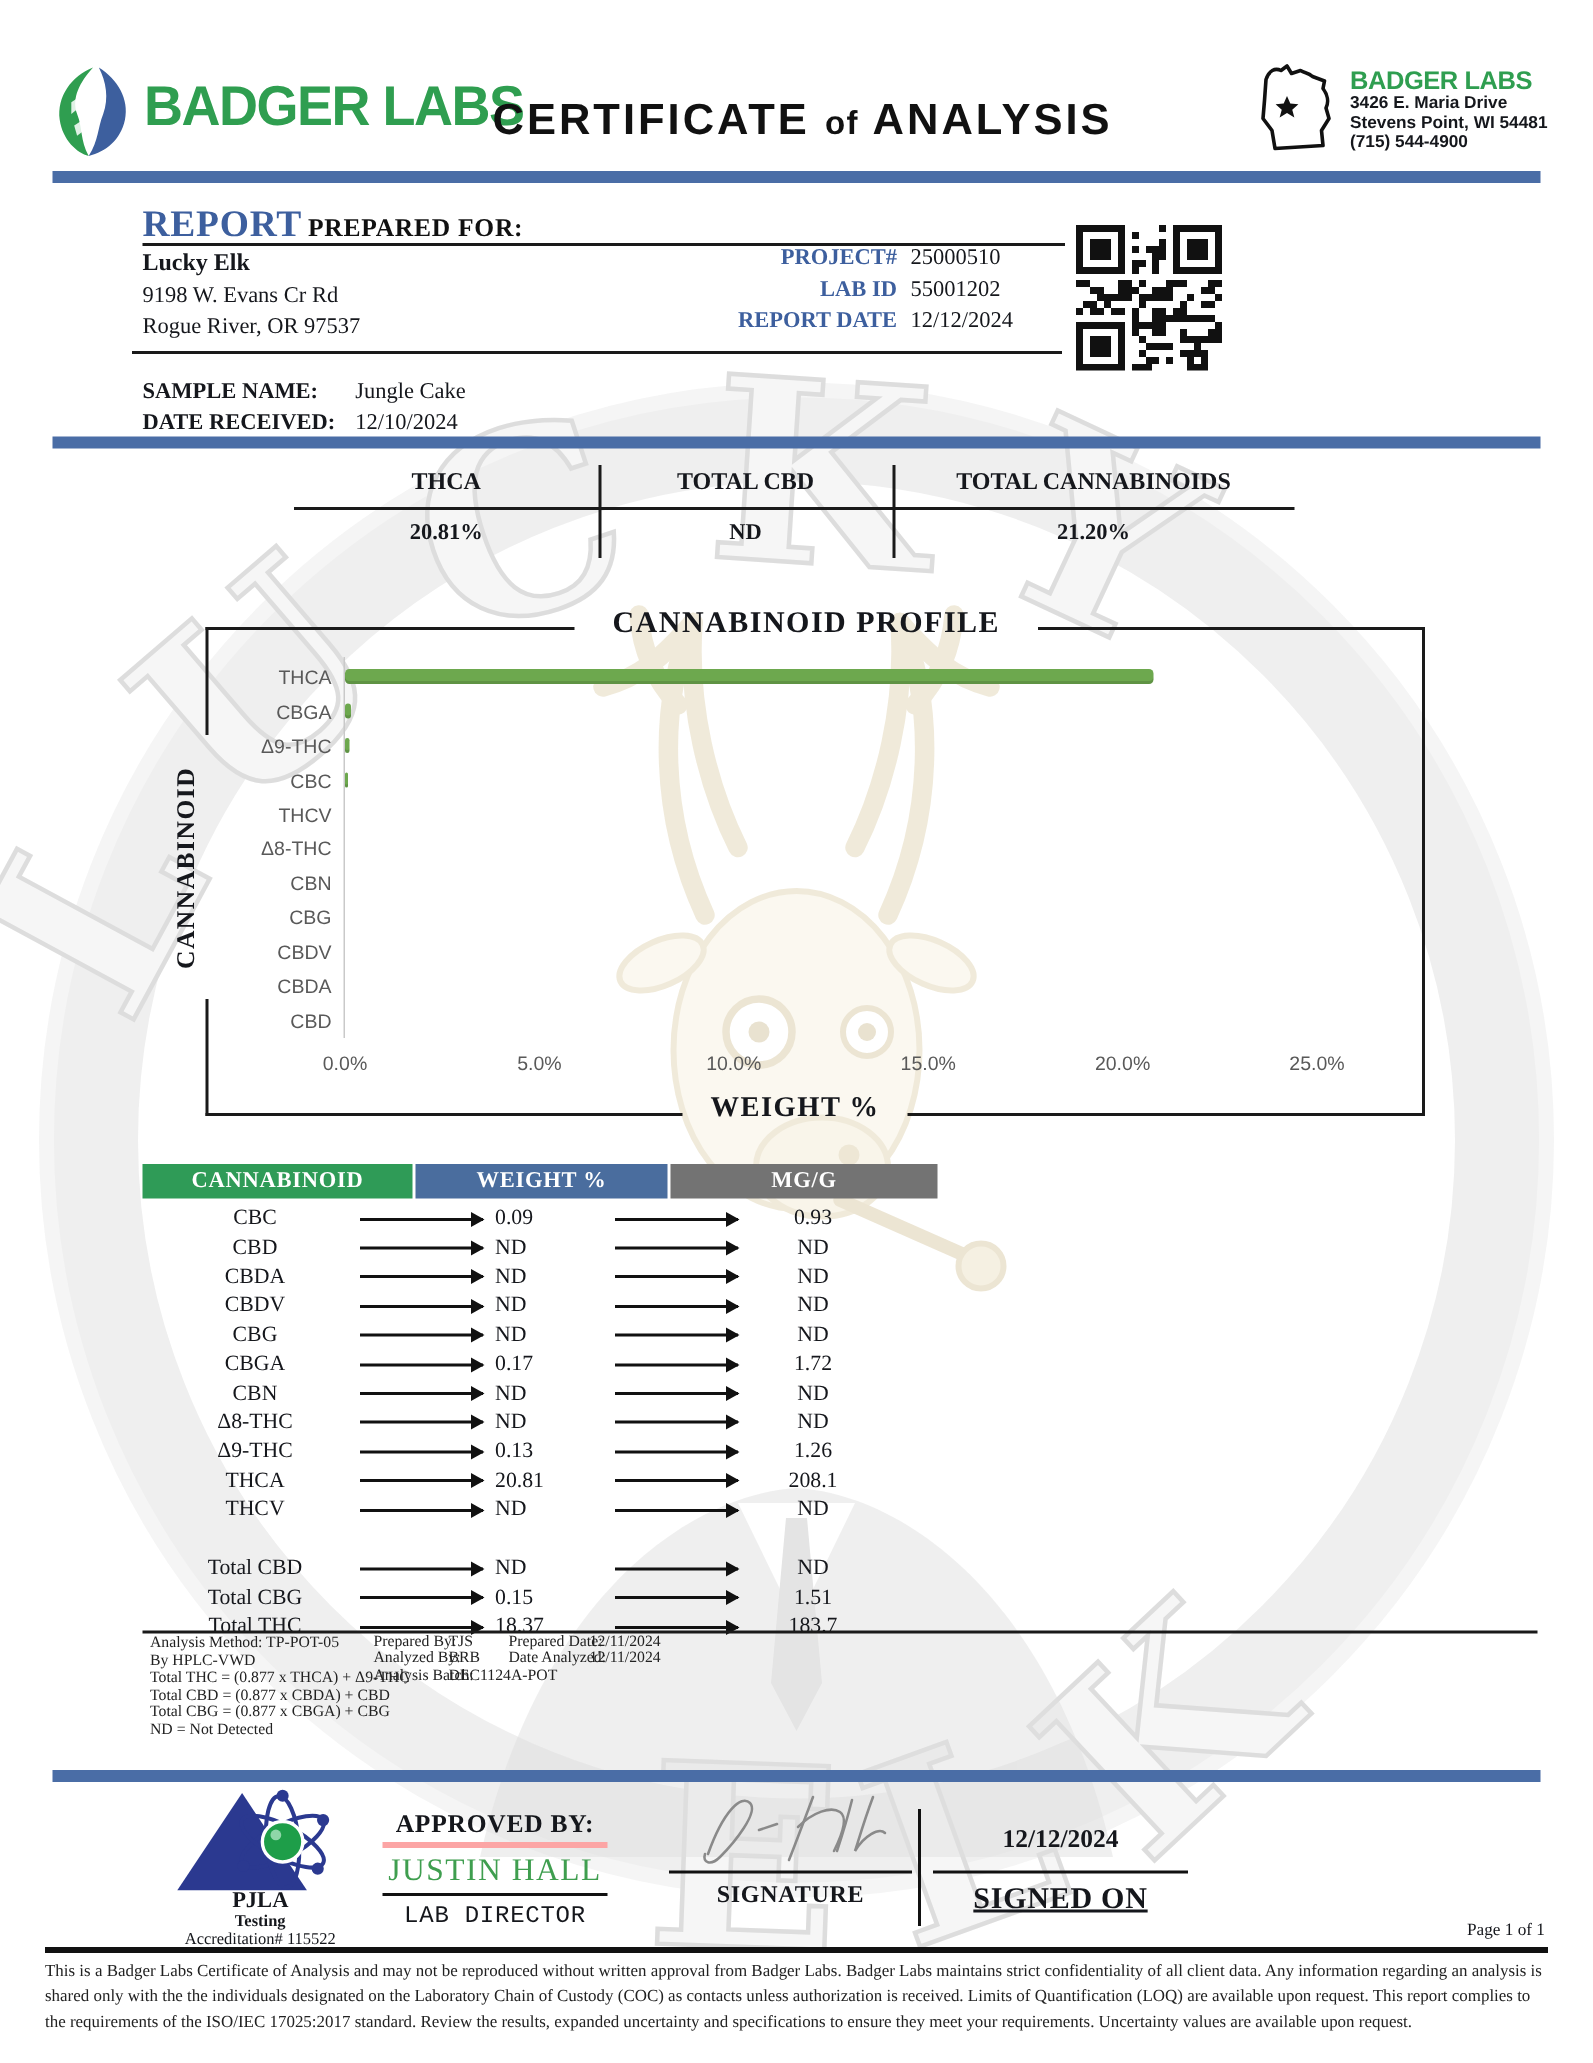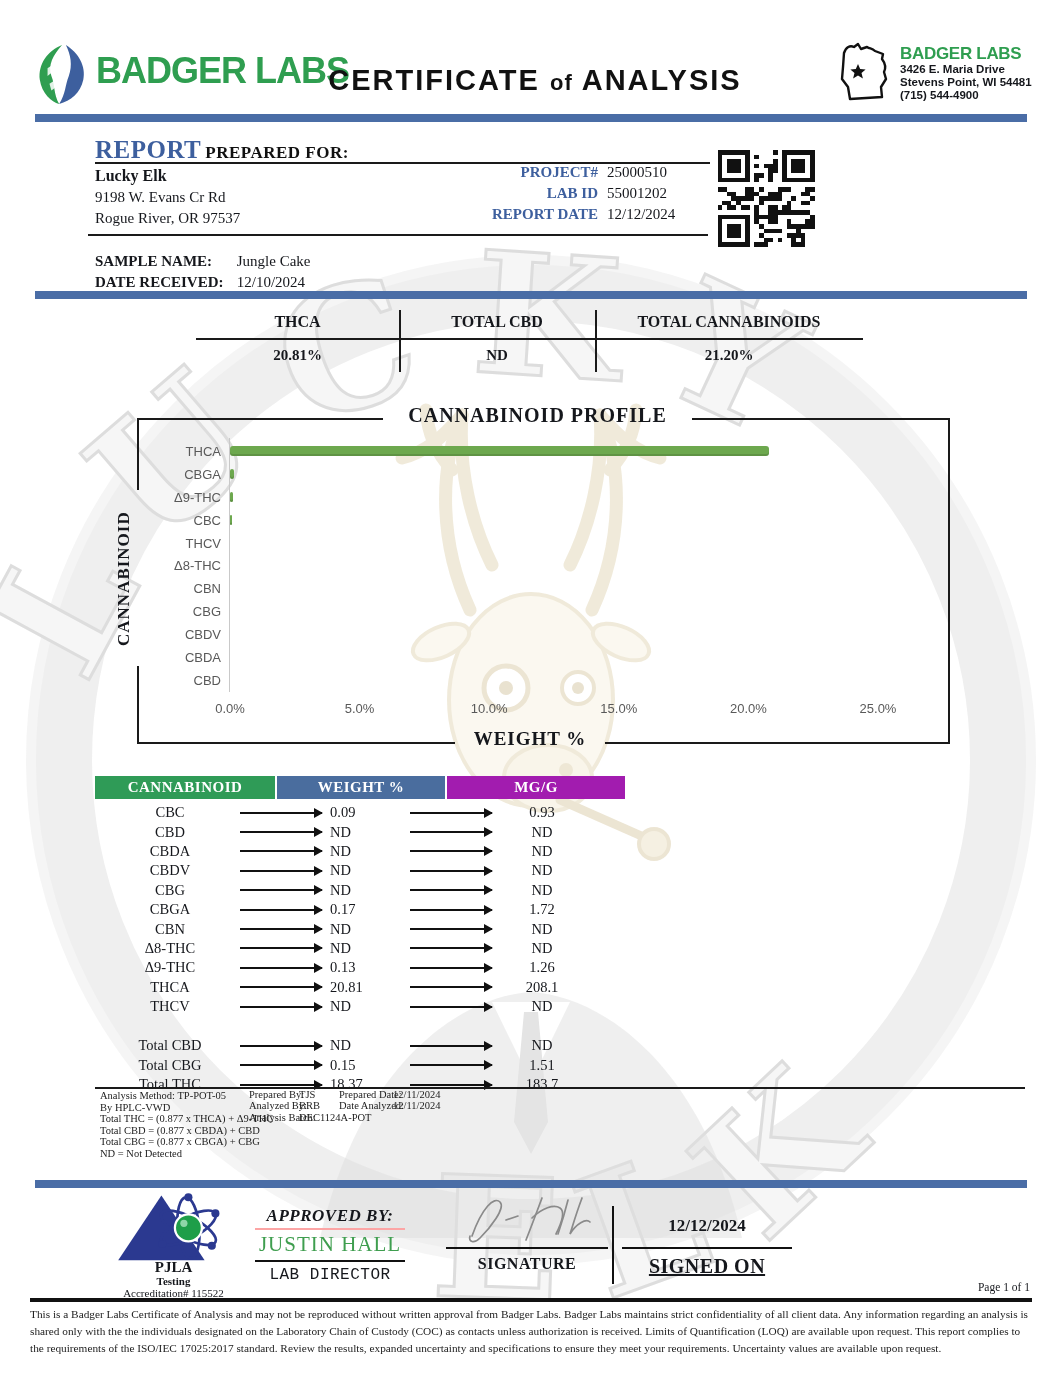--- a/index.html
+++ b/index.html
@@ -80,21 +80,21 @@
   .results-endline{left:95px;top:1087px;width:930px;height:2px;background:#1a1a1a;}
 
   
   .notes-left{left:100px;top:1090px;width:210px;font-size:10.5px;line-height:11.6px;color:#222;}
   .notes-grid{left:249px;top:1089px;font-size:10.5px;line-height:11.3px;color:#222;
      display:grid;grid-template-columns:50px 40px 54px auto;column-gap:0;}
   .notes-grid span{white-space:nowrap;}
 
   
   .approved-block{left:255px;top:1206px;width:150px;text-align:center;}
-  .approved-block .ab-label{font-weight:700;font-size:17px;letter-spacing:.5px;border-bottom:2px solid #fca5a5;padding-bottom:2px;font-style:italic;}
+  .approved-block .ab-label{font-weight:700;font-size:17px;letter-spacing:.5px;border-bottom:4px solid #fca5a5;padding-bottom:2px;}
   .approved-block .ab-name{color:var(--approver-green);font-size:21px;letter-spacing:1px;padding:2px 0 3px;border-bottom:2px solid #111;}
   .approved-block .ab-title{font-size:16px;letter-spacing:.5px;padding-top:4px;font-family:Liberation Mono, monospace;}
   .sig-line{left:446px;top:1247px;width:162px;height:2px;background:#111;}
   .sig-label{left:446px;top:1255px;width:162px;text-align:center;font-weight:700;font-size:16px;letter-spacing:.5px;}
   .sig-divider{left:612px;top:1206px;width:2px;height:78px;background:#111;}
   .signed-date{left:622px;top:1216px;width:170px;text-align:center;font-weight:700;font-size:17px;}
   .date-line{left:622px;top:1247px;width:170px;height:2px;background:#111;}
   .signed-label{left:622px;top:1255px;width:170px;text-align:center;font-weight:700;font-size:20px;letter-spacing:.5px;text-decoration:underline;}
   .pjla-text{left:106px;width:135px;text-align:center;}
   .pjla-name{top:1259px;font-weight:700;font-size:15px;}
@@ -408,21 +408,21 @@
       <span class="chart-tick" style="left: 20%;">5.0%</span>
       <span class="chart-tick" style="left: 40%;">10.0%</span>
       <span class="chart-tick" style="left: 60%;">15.0%</span>
       <span class="chart-tick" style="left: 80%;">20.0%</span>
       <span class="chart-tick" style="left: 100%;">25.0%</span>
     </div>
   <div class="abs chart-xlabel">WEIGHT %</div>
 
   <div class="abs th-cell" style="left: 95px; width: 180px; background: rgb(47, 155, 87);">CANNABINOID</div>
   <div class="abs th-cell" style="left: 277px; width: 168px; background: rgb(74, 109, 158);">WEIGHT %</div>
-  <div class="abs th-cell" style="left: 447px; width: 178px; background: #a21caf;">MG/G</div>
+  <div class="abs th-cell" style="left: 447px; width: 178px; background: #737373;">MG/G</div>
   <div class="abs results-rows">
       <div class="result-row">
         <span class="rr-name">CBC</span>
         <span class="arrow"></span>
         <span class="gap8"></span>
         <span class="rr-val">0.09</span>
         <span class="gap8"></span>
         <span class="arrow"></span>
         <span class="gap8"></span>
         <span class="rr-val2">0.93</span>

